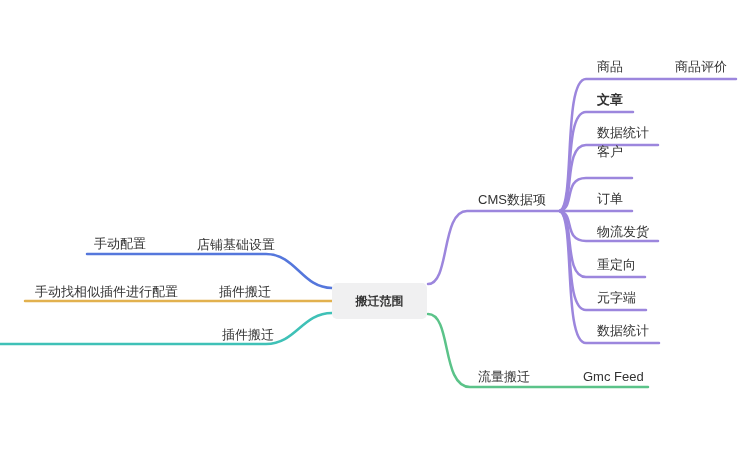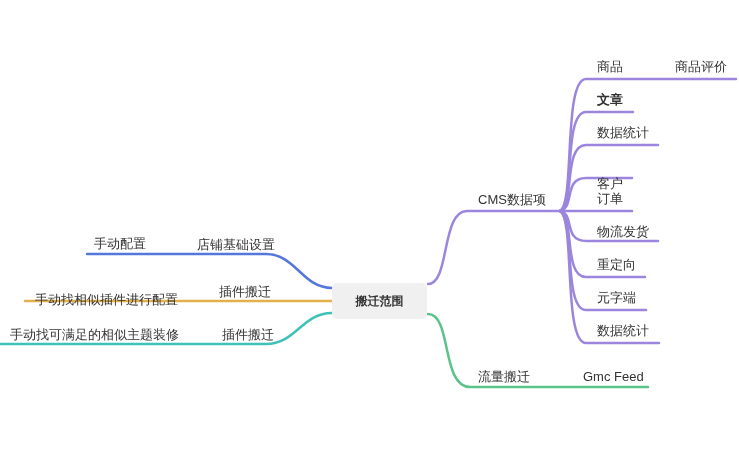--- a/index.html
+++ b/index.html
@@ -14,31 +14,31 @@
   }
   .b{font-weight:400;}
   .root-node{
     position:absolute;left:332px;top:283px;width:95px;height:36px;
     background:#F0F0F1;border-radius:5px;display:flex;align-items:center;justify-content:center;
     font-size:12px;font-weight:700;color:#333;
   }
   
   .p-manual{left:94px;top:237px;font-family:Liberation Mono, monospace;}
   .p-store{left:197px;top:237px;}
-  .p-plugchild{left:35px;top:292px;}
+  .p-plugchild{left:35px;top:284px;}
   .p-plugin{left:219px;top:284px;}
   .p-themechild{left:10px;top:327px;}
   .p-theme{left:222px;top:327px;}
   
   .p-cms{left:478px;top:192px;}
   .p-c0{left:597px;top:59px;}
   .p-gc{left:675px;top:59px;}
   .p-c1{left:597px;top:92px;font-weight:bold;}
   .p-c2{left:597px;top:125px;}
-  .p-c3{left:597px;top:176px;}
+  .p-c3{left:597px;top:144px;}
   .p-c4{left:597px;top:191px;}
   .p-c5{left:597px;top:224px;}
   .p-c6{left:597px;top:257px;}
   .p-c7{left:597px;top:290px;}
   .p-c8{left:597px;top:323px;}
   .p-traffic{left:478px;top:369px;text-align:right;}
   .p-gmc{left:583px;top:369px;}
 </style>
 </head>
 <body>
@@ -69,21 +69,20 @@
       <path d="M428,314 C452,314 441,387 470,387 H648" stroke="#5BC389"></path>
     </g>
   </svg>
 
   <div class="root-node">搬迁范围</div>
 
   <div class="lbl p-manual">手动配置</div>
   <div class="lbl b p-store">店铺基础设置</div>
   <div class="lbl p-plugchild">手动找相似插件进行配置</div>
   <div class="lbl b p-plugin">插件搬迁</div>
-  <div class="lbl p-themechild">手动找可满足的相似主题装修</div>
   <div class="lbl b p-theme">插件搬迁</div>
 
   <div class="lbl b p-cms">CMS数据项</div>
   <div class="lbl p-c0">商品</div>
   <div class="lbl p-gc">商品评价</div>
   <div class="lbl p-c1">文章</div>
   <div class="lbl p-c2">数据统计</div>
   <div class="lbl p-c3">客户</div>
   <div class="lbl p-c4">订单</div>
   <div class="lbl p-c5">物流发货</div>

